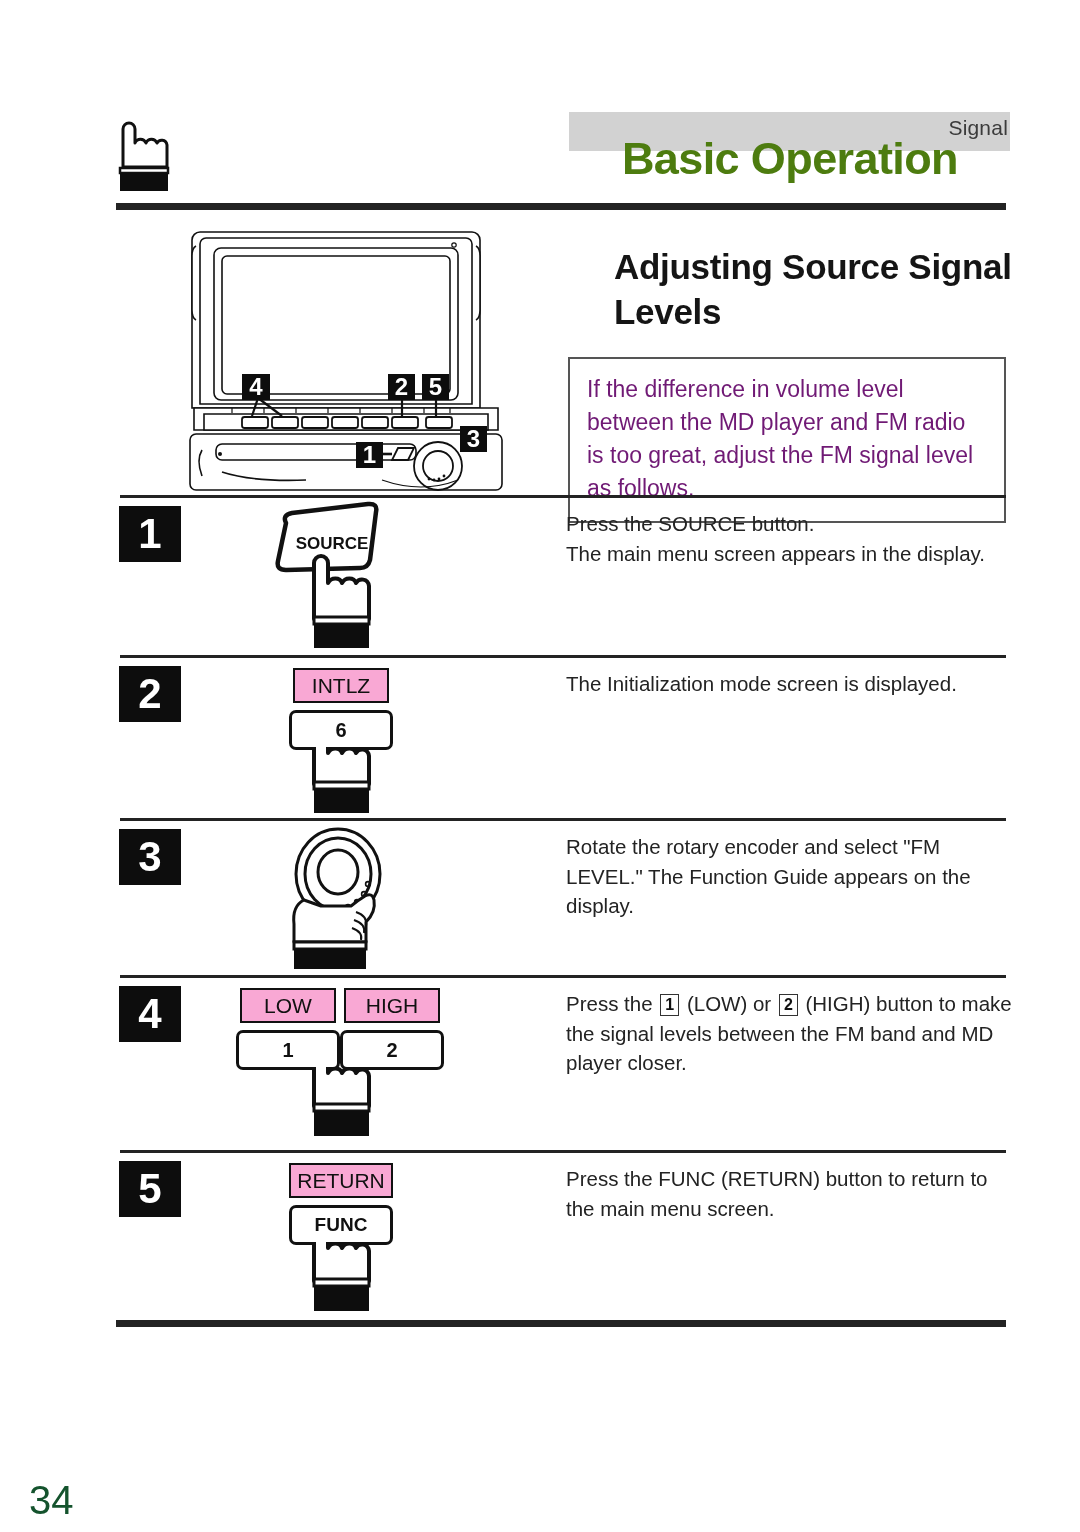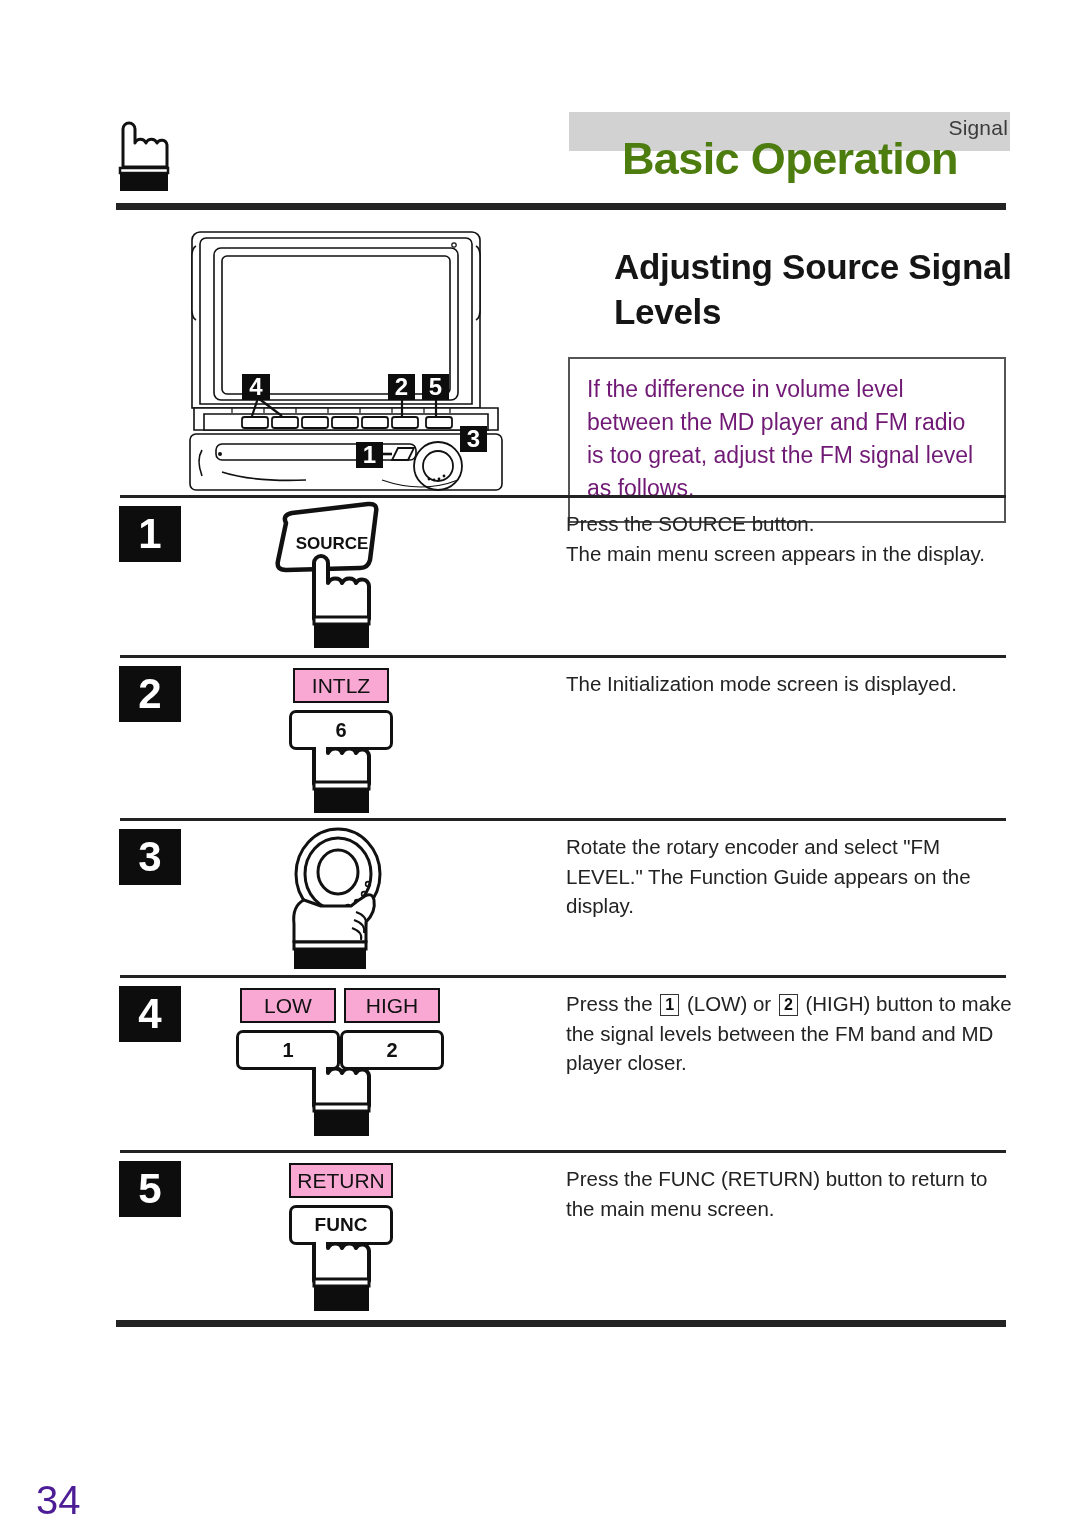--- a/index.html
+++ b/index.html
@@ -91,22 +91,22 @@
   .keybtn{
     position:absolute;
     border:3.5px solid #111;background:#fff;border-radius:7px;
     font-size:20px;font-weight:bold;color:#111;
     display:flex;align-items:center;justify-content:center;
     box-sizing:border-box;
   }
 
   
   .page-number{
-    position:absolute;left:36px;top:1478px;
-    font-size:40px;color:#4c1d95;
+    position:absolute;left:29px;top:1478px;
+    font-size:40px;color:#14532d;
   }
 </style>
 </head>
 <body>
 
 <div class="header">
 
   <svg class="hand-mark" viewBox="0 0 62 78">
     <path d="M10 52 V14 a6 6 0 0 1 12 0 v14 c2-5 9-5 11 0 c2-5 9-5 11 0 c2-4 9-4 10 2 v22 z" fill="#fff" stroke="#111" stroke-width="3" stroke-linejoin="round"></path>
     <rect x="7" y="53" width="48" height="5" fill="#fff" stroke="#111" stroke-width="2.5"></rect>

